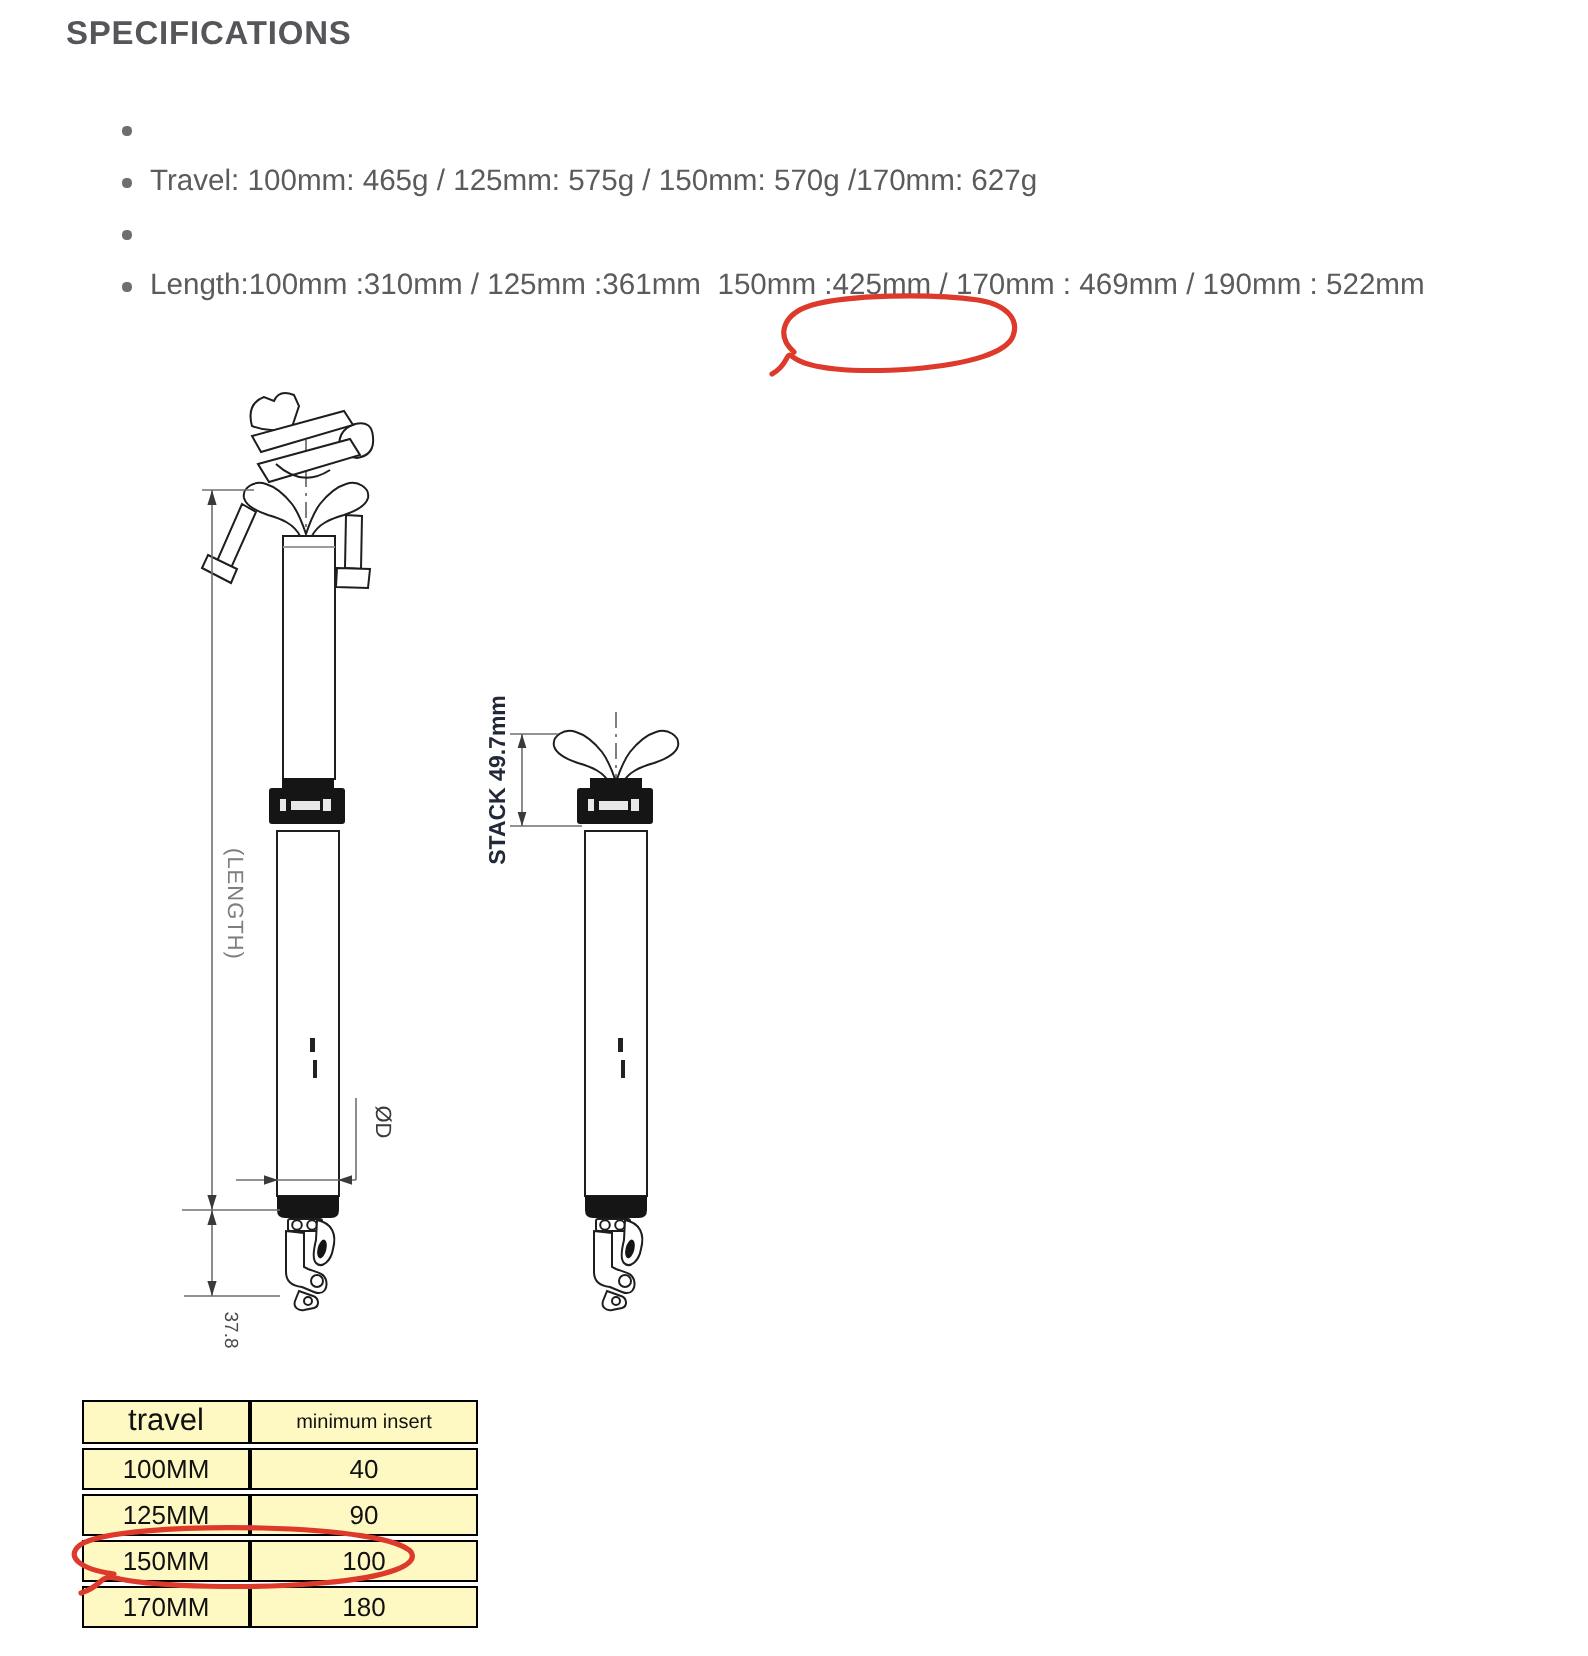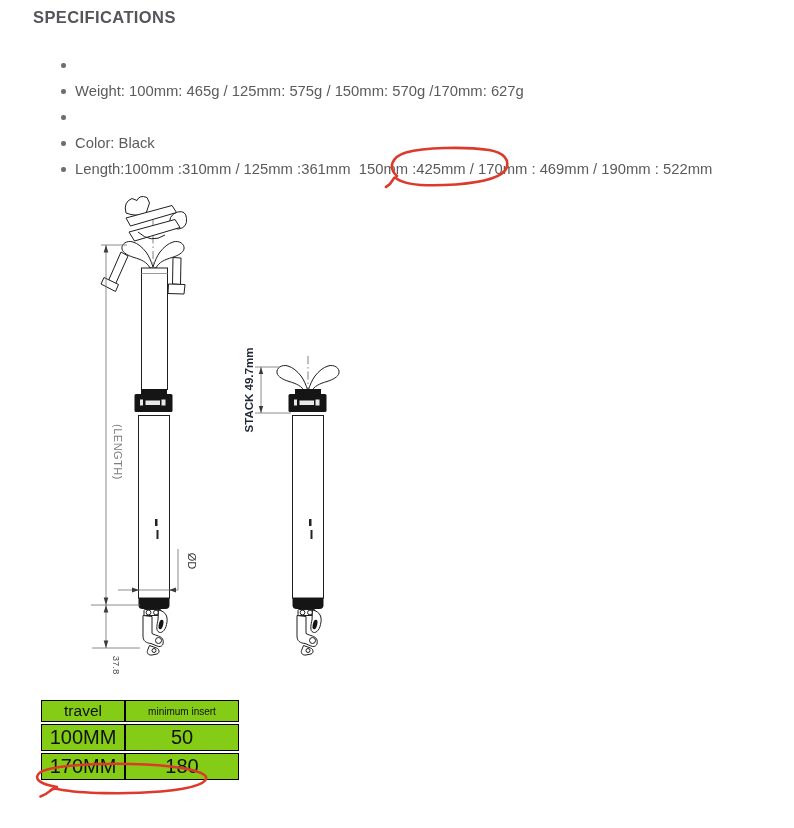--- a/index.html
+++ b/index.html
@@ -27,49 +27,48 @@
   .annot-overlay {
     position:absolute; left:0; top:0; width:794px; height:828px;
     pointer-events:none; z-index:5;
   }
   .insert-table {
     position:absolute; left:41px; top:698px;
     border-collapse:separate; border-spacing:0 2px;
     color:#111; text-align:center;
   }
   .insert-table th, .insert-table td {
-    border:1px solid #000; background:#84cc16; padding:1px 6px; height:21px;
+    border:1px solid #000; background:#fef9c3; padding:1px 6px; height:21px;
     font-weight:400; vertical-align:middle;
   }
   .col-travel  { width:84px; }
   .col-insert  { width:114px; }
   .insert-table th.col-travel { font-size:15.5px; }
   .insert-table th.col-insert { font-size:10px; }
-  .insert-table td { font-size:20px; }
+  .insert-table td { font-size:13px; }
   .dwg-line   { stroke:#1e1e1e; stroke-width:1; fill:none; }
   .dwg-fill   { stroke:#1e1e1e; stroke-width:1; fill:#ffffff; }
   .dwg-black  { fill:#151515; stroke:none; }
   .dim-line   { stroke:#6f6f72; stroke-width:0.8; fill:none; }
   .dim-arrow  { fill:#3a3a3c; stroke:none; }
   .centerline { stroke:#4a4a4c; stroke-width:0.7; fill:none;
                 stroke-dasharray:8 3 1.5 3; }
   .red-annot  { fill:none; stroke-linecap:round; stroke-linejoin:round; }
 </style>
 </head>
 <body>
 
 <div class="page">
 
   <div class="page-title">SPECIFICATIONS</div>
 
   <ul class="spec-list">
     <li><span class="bullet-dot"></span></li>
-    <li><span class="bullet-dot"></span><span>Weight: 100mm: 465g / 125mm: 575g / 150mm: 570g /170mm: 627g</span></li>
+    <li><span class="bullet-dot"></span><span>Travel: 100mm: 465g / 125mm: 575g / 150mm: 570g /170mm: 627g</span></li>
     <li><span class="bullet-dot"></span></li>
-    <li><span class="bullet-dot"></span><span>Color: Black</span></li>
     <li><span class="bullet-dot"></span><span>Length:100mm :310mm / 125mm :361mm &nbsp;150mm :425mm / 170mm : 469mm / 190mm : 522mm</span></li>
   </ul>
 
   <svg class="drawing-svg" width="300" height="492" viewBox="85 193 300 492" xmlns="http://www.w3.org/2000/svg">
     <defs>
 
       <g id="lowerAssembly">
         <rect x="141" y="389" width="26" height="6" class="dwg-black"></rect>
         <rect x="134.5" y="394" width="38" height="18" rx="1.5" class="dwg-black"></rect>
         <rect x="140" y="399.5" width="3" height="6" fill="#fff" opacity="0.9"></rect>
@@ -164,21 +163,29 @@
   <table class="insert-table">
     <thead>
       <tr>
         <th class="col-travel">travel</th>
         <th class="col-insert">minimum insert</th>
       </tr>
     </thead>
     <tbody>
       <tr>
         <td>100MM</td>
-        <td>50</td>
+        <td>40</td>
+      </tr>
+      <tr>
+        <td>125MM</td>
+        <td>90</td>
+      </tr>
+      <tr>
+        <td>150MM</td>
+        <td>100</td>
       </tr>
       <tr>
         <td>170MM</td>
         <td>180</td>
       </tr>
     </tbody>
   </table>
 
   <svg class="annot-overlay" width="794" height="828" viewBox="0 0 794 828" xmlns="http://www.w3.org/2000/svg">
     <path class="red-annot" stroke="#dd3a2b" stroke-width="2.6" d="M397 176 C388 168 391 157 406 152.5 C424 147.5 464 146.5 489 150 C504 152.5 509.5 160 506.5 168 C503.5 176 486 182 456 184.5 C426 186.5 404 184.5 396.5 178.5 C392.5 175 395 182 386 187"></path>

